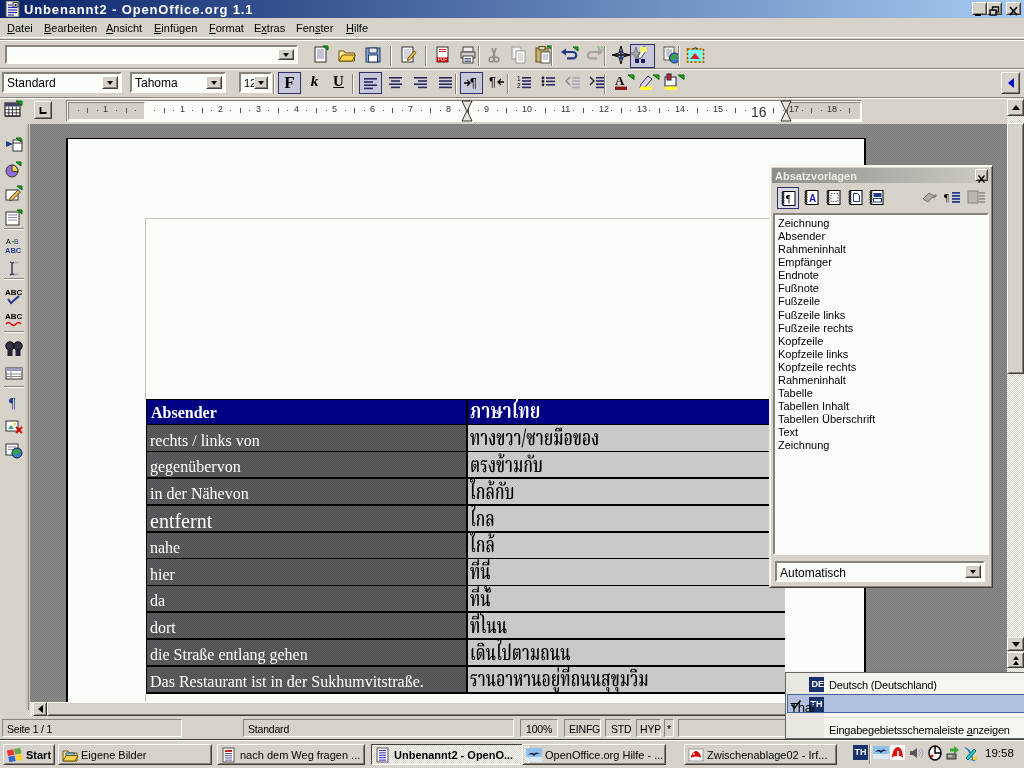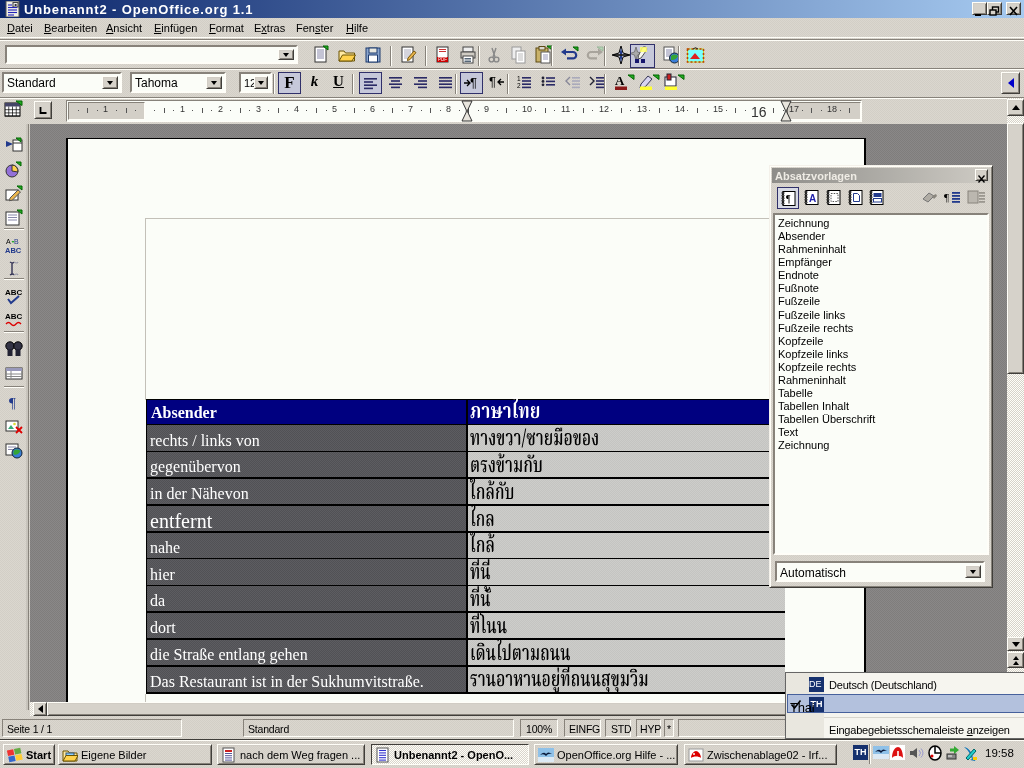--- a/index.html
+++ b/index.html
@@ -660,21 +660,21 @@
 <div class="abs" style="left:636px;top:719px;width:25px;height:18px;border:1px solid;border-color:#87827a #fffef8 #fffef8 #87827a">
     <div class="tx" style="left:3px;top:3px;font-size:10.5px;letter-spacing:-0.2px">HYP</div>
   </div>
 <div class="abs" style="left:664px;top:719px;width:10px;height:18px;border:1px solid;border-color:#87827a #fffef8 #fffef8 #87827a">
     <div class="tx" style="left:2px;top:3px;font-size:10.5px;letter-spacing:-0.2px">*</div>
   </div>
 <div class="abs" style="left:678px;top:719px;width:328px;height:18px;border:1px solid;border-color:#87827a #fffef8 #fffef8 #87827a"></div>
 <div class="abs" style="left:785px;top:672px;width:239px;height:67px;background:#f6f5ef;border:1px solid #666;border-right:none;box-shadow:2px 2px 3px rgba(0,0,0,0.3)"></div>
 <div class="abs" style="left:786px;top:673px;width:38px;height:65px;background:#e9e7df"></div>
 <div class="abs" style="left:787px;top:694px;width:237px;height:19px;background:#b3c1dd;border:1px solid #47619c;border-right:none"></div>
-<div class="abs" style="left:809px;top:676.5px;width:15px;height:15px;background:#16316e;color:#fff;font-size:9px;font-weight:normal;text-align:left;line-height:15px;font-family:'Liberation Sans'">DE</div>
+<div class="abs" style="left:809px;top:676.5px;width:15px;height:15px;background:#16316e;color:#fff;font-size:9px;font-weight:bold;text-align:right;line-height:15px;font-family:'Liberation Sans'">DE</div>
 <div class="abs" style="left:809px;top:697px;width:15px;height:15px;background:#16316e;color:#fff;font-size:9px;font-weight:bold;text-align:center;line-height:15px;font-family:'Liberation Sans'">TH</div>
 <svg class="abs" style="left:790px;top:699px" width="12" height="11" viewBox="0 0 12 11">
     <path d="M1.5 5.5 L4.5 9 L10.5 1.5" stroke="#000" stroke-width="1.6" fill="none"></path>
   </svg>
 <div class="tx" style="left:829px;top:679px;font-size:11px;letter-spacing:-0.2px">Deutsch (Deutschland)</div>
 <div class="tx" style="left:790px;top:699.5px;font-size:13px;letter-spacing:-0.2px">Thai</div>
 <div class="abs" style="left:824px;top:717px;width:200px;height:1px;background:#d8d6ce"></div>
 <div class="tx" style="left:829px;top:724px;font-size:11px;letter-spacing:-0.2px">Eingabegebietsschemaleiste <u>a</u>nzeigen</div>
 <div class="abs" style="left:0;top:740px;width:1024px;height:28px;background:#d6d2ca;background-image:conic-gradient(#dbd7cf 25%,#d2cec6 25% 50%,#dbd7cf 50% 75%,#d2cec6 75%);background-size:2px 2px;border-top:1px solid #fffef8;box-shadow:0 -1px 0 #403e3a"></div>
 <div class="abs" style="left:3px;top:744px;width:52px;height:21px;border:1px solid;border-color:#fffef8 #403e3a #403e3a #fffef8;box-shadow:inset 1px 1px 0 #d0ccc4, inset -1px -1px 0 #87827a;overflow:hidden">
@@ -715,21 +715,21 @@
         <g stroke="#33c" stroke-width="1.1">
           <line x1="4" y1="3.5" x2="11" y2="3.5"></line>
           <line x1="4" y1="5.9" x2="11" y2="5.9"></line>
           <line x1="4" y1="8.3" x2="11" y2="8.3"></line>
           <line x1="4" y1="10.7" x2="11" y2="10.7"></line>
           <line x1="4" y1="13.1" x2="11" y2="13.1"></line>
         </g>
       </svg></div>
     <div class="tx" style="left:22px;top:3.5px;font-weight:bold">Unbenannt2 - OpenO...</div>
   </div>
-<div class="abs" style="left:534px;top:744px;width:144px;height:21px;border:1px solid;border-color:#fffef8 #403e3a #403e3a #fffef8;box-shadow:inset 1px 1px 0 #d0ccc4, inset -1px -1px 0 #87827a;overflow:hidden">
+<div class="abs" style="left:522px;top:744px;width:144px;height:21px;border:1px solid;border-color:#fffef8 #403e3a #403e3a #fffef8;box-shadow:inset 1px 1px 0 #d0ccc4, inset -1px -1px 0 #87827a;overflow:hidden">
     <div class="abs" style="left:3px;top:2px;width:16px;height:16px"><svg width="16" height="16" viewBox="0 0 16 16">
         <rect x="0" y="1" width="16" height="14" fill="#8fc1e8"></rect>
         <rect x="0" y="10" width="16" height="5" fill="#dce9f4"></rect>
         <path d="M2 8 q4-4 6-1 q2-3 6 0 q-4-1 -6 2 q-2-3 -6-1z" fill="#0b1a3a"></path>
       </svg></div>
     <div class="tx" style="left:22px;top:3.5px;font-weight:normal">OpenOffice.org Hilfe - ...</div>
   </div>
 <div class="abs" style="left:684px;top:744px;width:153px;height:21px;border:1px solid;border-color:#fffef8 #403e3a #403e3a #fffef8;box-shadow:inset 1px 1px 0 #d0ccc4, inset -1px -1px 0 #87827a;overflow:hidden">
     <div class="abs" style="left:3px;top:2px;width:16px;height:16px"><svg width="16" height="16" viewBox="0 0 16 16">
         <rect x="1" y="2" width="14" height="12" fill="#fff" stroke="#999"></rect>

